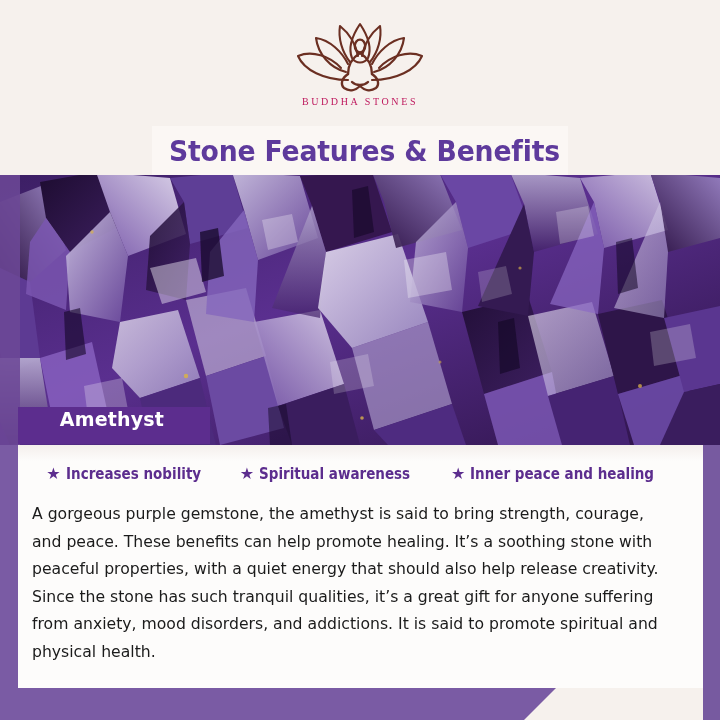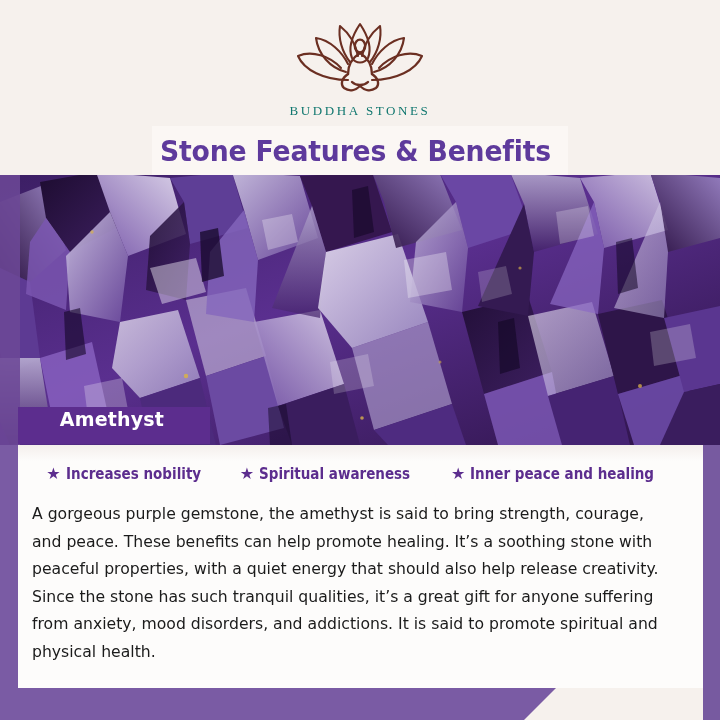--- a/index.html
+++ b/index.html
@@ -85,39 +85,39 @@
     left: 0;
     width: 720px;
     display: flex;
     flex-direction: column;
     align-items: center;
   }
 
   .logo-mark { width: 148px; height: 78px; display: block; }
 
   .logo-word {
-    margin-top: 7px;
+    margin-top: 0;
     font-family: "Liberation Serif", serif;
-    font-size: 13px;
+    font-size: 10px;
     letter-spacing: 2.6px;
-    color: #0f766e;
+    color: #be185d;
     font-weight: 400;
   }
 
   
   .title-plate {
     position: absolute;
     top: 126px;
     left: 152px;
     width: 416px;
     height: 49px;
     background: #fbf7f4;
     display: flex;
     align-items: center;
-    justify-content: flex-end;
+    justify-content: flex-start;
     z-index: 3;
   }
 
   .title-text {
     font-family: "DejaVu Sans", sans-serif;
     font-weight: 700;
     font-size: 29px;
     color: #5e3a9c;
     letter-spacing: -0.2px;
     transform: scaleX(0.92);

